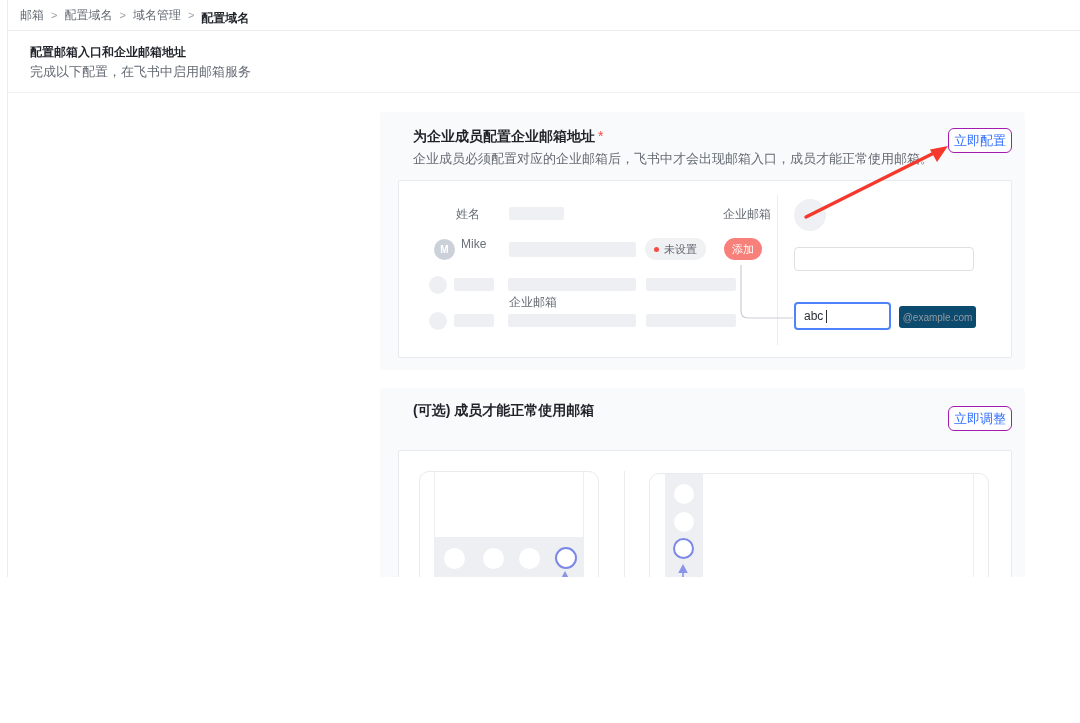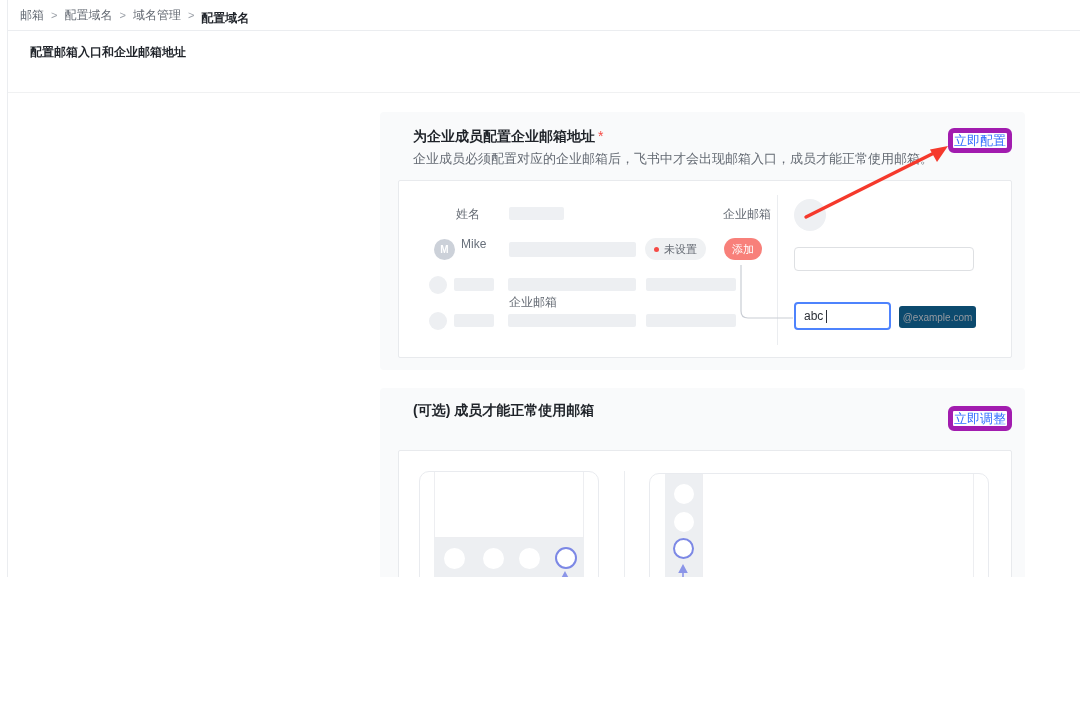--- a/index.html
+++ b/index.html
@@ -23,21 +23,21 @@
   
   .card { position:absolute; left:380px; width:645px; background:#f9fafb; border-radius:4px; }
   .card1 { top:112px; height:258px; }
   .card2 { top:388px; height:312px; }
   .card-title { position:absolute; left:33px; top:16px; font-size:14px; font-weight:bold; color:#1f2329; }
   .req { color:#f54a45; font-weight:normal; margin-left:3px; }
   .card-desc { position:absolute; left:33px; top:38px; font-size:13px; color:#646a73; }
   .card2 .card-title { top:14px; }
   .card2 .card-desc { top:35px; }
   .action-btn { position:absolute; right:13px; top:16px; width:64px; height:25px; background:#fff;
-                border:5px solid #a21caf; border-radius:6px; color:#3370ff; font-size:13px;
+                border:1px solid #a21caf; border-radius:6px; color:#3370ff; font-size:13px;
                 display:flex; align-items:center; justify-content:center; cursor:pointer;
                 font-family:inherit; }
   .card2 .action-btn { top:18px; }
 
   
   .illus { position:absolute; background:#fff; border:1px solid #e8eaed; border-radius:2px; }
   .illus1 { left:18px; top:68px; width:614px; height:178px;text-align:right; }
   .illus2 { left:18px; top:62px; width:614px; height:237px; }
 
   
@@ -107,20 +107,21 @@
     <span class="crumb-sep">&gt;</span>
     <span class="crumb-item">配置域名</span>
     <span class="crumb-sep">&gt;</span>
     <span class="crumb-item">域名管理</span>
     <span class="crumb-sep">&gt;</span>
     <span class="crumb-item crumb-current">配置域名</span>
   </div>
 
   <div class="page-head">
     <div class="page-title">配置邮箱入口和企业邮箱地址</div>
+    <div class="page-sub">完成以下配置，在飞书中启用邮箱服务</div>
   </div>
 
   <div class="card card1">
     <div class="card-title">
       <span>为企业成员配置企业邮箱地址</span><span class="req">*</span>
     </div>
     <div class="card-desc">企业成员必须配置对应的企业邮箱后，飞书中才会出现邮箱入口，成员才能正常使用邮箱。</div>
     <button class="action-btn">立即配置</button>
 
     <div class="illus illus1">

